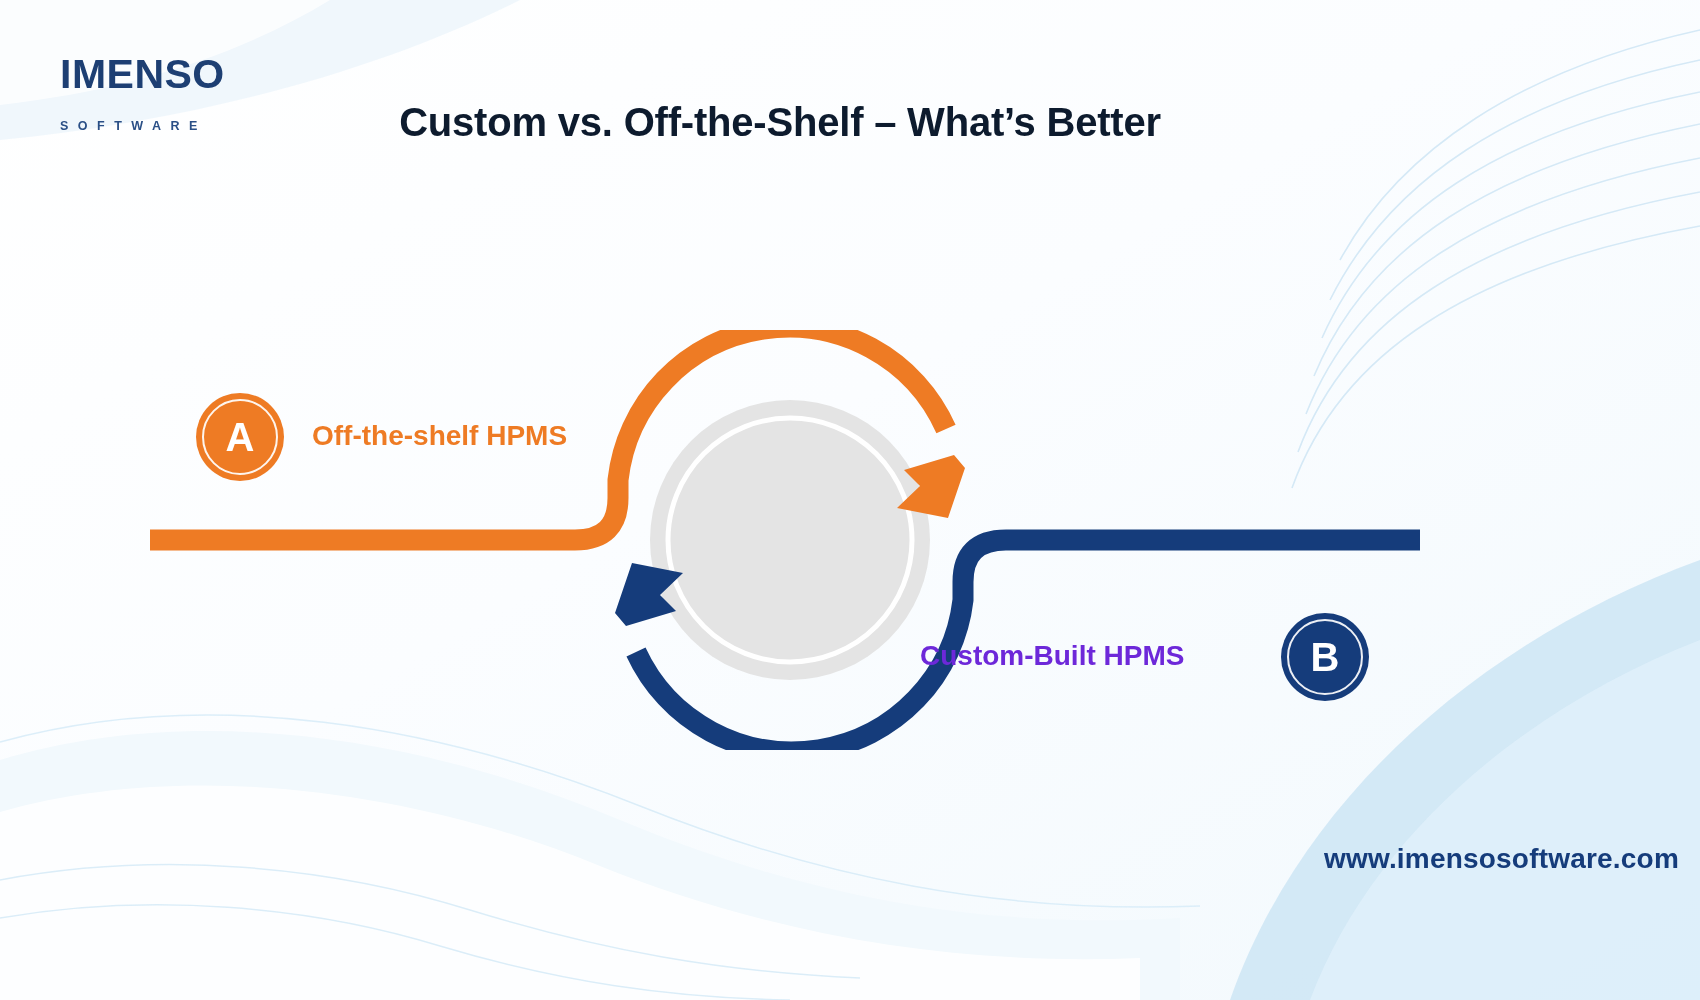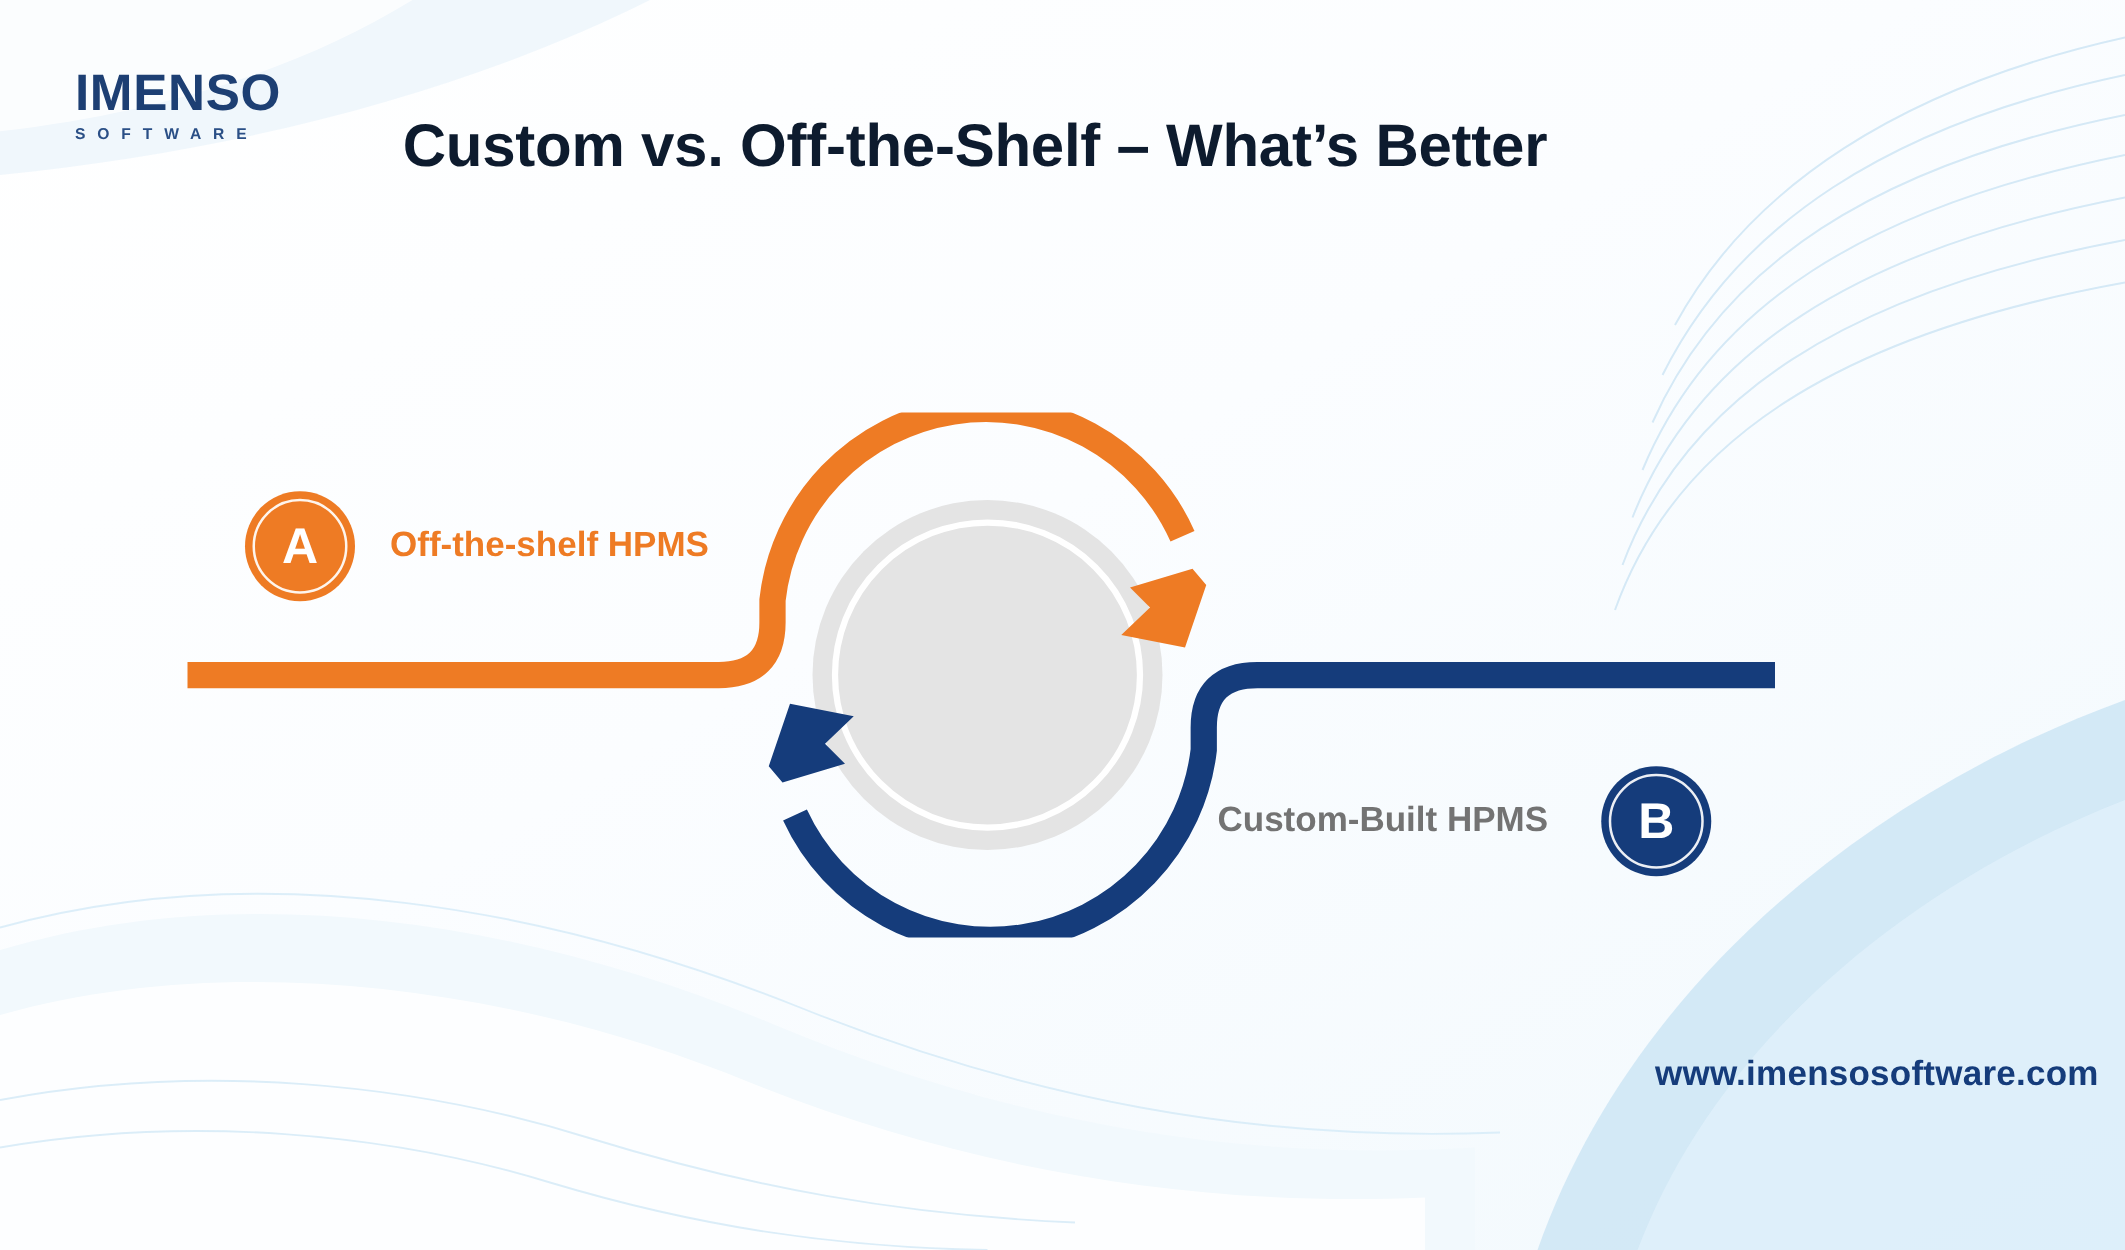--- a/index.html
+++ b/index.html
@@ -35,36 +35,36 @@
   }
   #logo-word {
     font-size: 41px;
     font-weight: 700;
     letter-spacing: 0.5px;
     color: #1d3f73;
     line-height: 1;
     font-family: "Liberation Sans", sans-serif;
   }
   #logo-sub {
-    margin-top: 6px;
+    margin-top: 25px;
     font-size: 12.5px;
     font-weight: 700;
     letter-spacing: 9.5px;
     color: #2a4f86;
     line-height: 1;
   }
 
   
   #title {
     position: absolute;
     left: 200px;
-    top: 90px;
+    top: 100px;
     width: 1160px;
     text-align: center;
-    font-size: 48px;
+    font-size: 40px;
     font-weight: 700;
     color: #0d1b2e;
     letter-spacing: -0.2px;
     white-space: nowrap;
   }
   #divider {
     position: absolute;
     left: 583px;
     top: 179px;
     width: 410px;
@@ -111,21 +111,21 @@
   #badge-a { left: 196px; top: 393px; background: #ee7b24; }
   #badge-b { left: 1281px; top: 613px; background: #153c7b; }
 
   .branch-label {
     position: absolute;
     font-size: 28px;
     font-weight: 700;
     white-space: nowrap;
   }
   #label-a { left: 312px; top: 420px; color: #ee7b24; text-align: center; }
-  #label-b { left: 974px; top: 640px; color: #737373; }
+  #label-b { left: 920px; top: 640px; color: #6d28d9; }
 
   
   #footer-url {
     position: absolute;
     right: 68px;
     bottom: 125px;
     font-size: 28px;
     font-weight: 600;
     color: #153c7b;
     letter-spacing: 0.2px;

